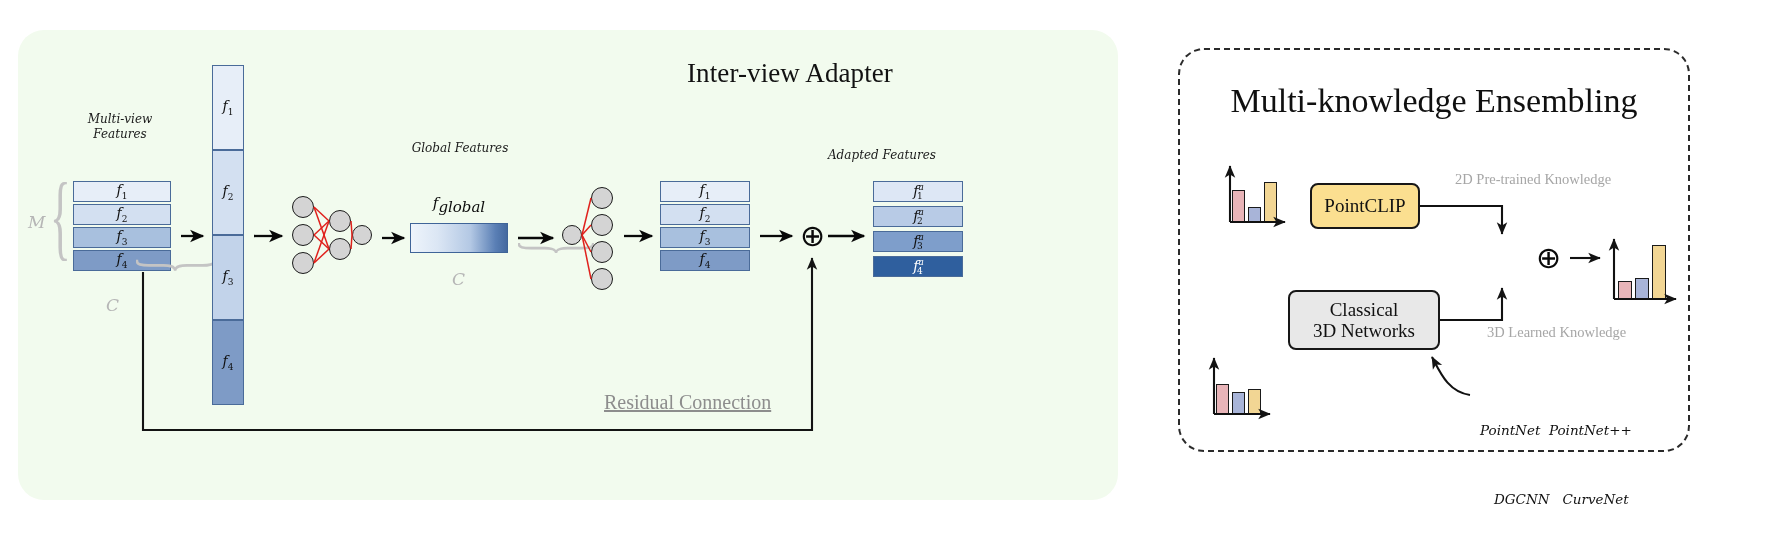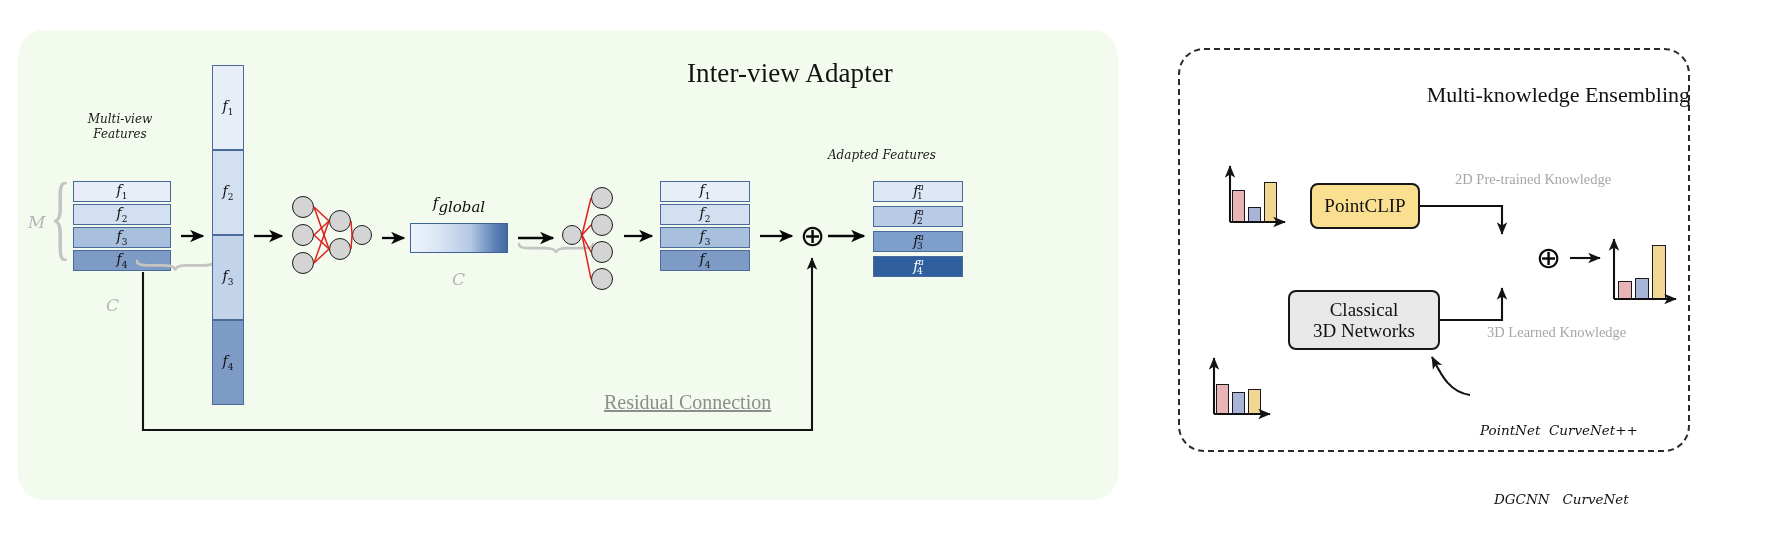--- a/index.html
+++ b/index.html
@@ -36,21 +36,21 @@
         background:linear-gradient(90deg,#eef4fb 0%,#dbe6f4 28%,#b3c8e4 62%,#5a7fb5 88%,#44699f 100%);}
   #gbar-label{left:410px;top:194px;width:98px;text-align:center;font-family:"DejaVu Serif",serif;
               font-style:italic;font-size:15px;color:#0d0d0d;}
   #gbar-label sub{font-size:15px;}
 
   .residual{font-family:"Liberation Serif",serif;font-size:20px;color:#8d8d8d;text-decoration:underline;}
 
   
   #right-panel{left:1178px;top:48px;width:512px;height:404px;border:2px dashed #2a2a2a;border-radius:26px;
                background:#ffffff;box-sizing:border-box;}
-  #right-title{left:1178px;top:82px;width:512px;text-align:right;font-size:22px;color:#101010;
+  #right-title{left:1178px;top:82px;width:512px;text-align:center;font-size:34px;color:#101010;
                font-family:"Liberation Serif",serif;}
 
   .rbox{position:absolute;box-sizing:border-box;border:2.6px solid #171717;border-radius:8px;
         display:flex;flex-direction:column;align-items:center;justify-content:center;
         font-family:"Liberation Serif",serif;font-size:19px;color:#111;line-height:1.12;}
   #pointclip-box{left:1310px;top:183px;width:110px;height:46px;background:#fbdf90;}
   #classical-box{left:1288px;top:290px;width:152px;height:60px;background:#e8e8e8;}
 
   .knowledge-lbl{font-family:"Liberation Serif",serif;font-size:14.5px;color:#a6a6a6;}
   .netnames{font-family:"DejaVu Serif",serif;font-style:italic;font-size:13.5px;color:#111;line-height:1.7;
@@ -107,20 +107,21 @@
     <span><i>f</i><sub>4</sub></span>
   </div>
 
   <div class="abs node" style="left:292px;top:196px;width:22px;height:22px;"></div>
   <div class="abs node" style="left:292px;top:224px;width:22px;height:22px;"></div>
   <div class="abs node" style="left:292px;top:252px;width:22px;height:22px;"></div>
   <div class="abs node" style="left:329px;top:210px;width:22px;height:22px;"></div>
   <div class="abs node" style="left:329px;top:238px;width:22px;height:22px;"></div>
   <div class="abs node" style="left:352px;top:225px;width:20px;height:20px;"></div>
 
+  <div class="abs caption" style="left:360px;top:141px;width:200px;">Global Features</div>
   <div class="abs" id="gbar-label">
     <i>f</i><sub>global</sub>
   </div>
   <div class="abs" id="gbar"></div>
   <div class="abs brace" style="left:508px;top:256px;font-size:92px;line-height:0.95;transform:rotate(-90deg) scaleX(0.36);transform-origin:left top;font-family:'Liberation Serif',serif;">{</div>
   <div class="abs dimlabel" style="left:452px;top:269px;">C</div>
 
   <div class="abs node" style="left:562px;top:225px;width:20px;height:20px;"></div>
   <div class="abs node" style="left:591px;top:187px;width:22px;height:22px;"></div>
   <div class="abs node" style="left:591px;top:214px;width:22px;height:22px;"></div>
@@ -170,21 +171,21 @@
     <span>Classical</span>
     <span>3D Networks</span>
   </div>
 
   <div class="abs knowledge-lbl" style="left:1455px;top:171px;">2D Pre-trained Knowledge</div>
   <div class="abs knowledge-lbl" style="left:1487px;top:324px;">3D Learned Knowledge</div>
 
   <div class="oplus" style="left:1536px;top:243px;">⊕</div>
 
   <div class="abs netnames" style="left:1480px;top:373px;">
-    <div>PointNet  CurveNet++</div>
+    <div>PointNet  PointNet++</div>
     <div style="padding-left:14px">DGCNN   CurveNet</div>
   </div>
 
   <div class="chart" style="left:1228px;top:170px;width:52px;height:52px;">
     <div class="bar" style="left:4px;width:13px;height:32px;background:#e8b4b8;"></div>
     <div class="bar" style="left:20px;width:13px;height:15px;background:#a8b4d8;"></div>
     <div class="bar" style="left:36px;width:13px;height:40px;background:#f2d694;"></div>
   </div>
 
   <div class="chart" style="left:1212px;top:362px;width:52px;height:52px;">

